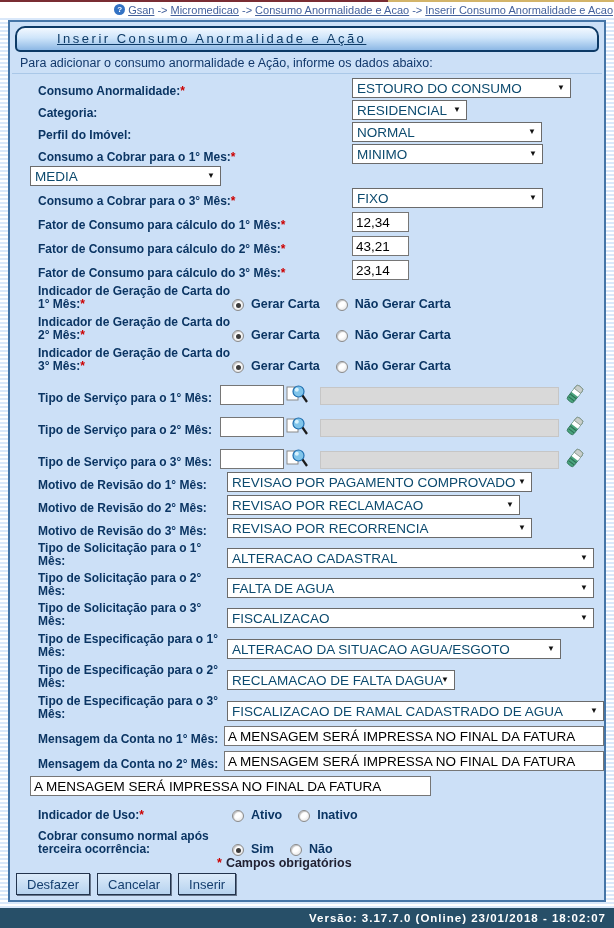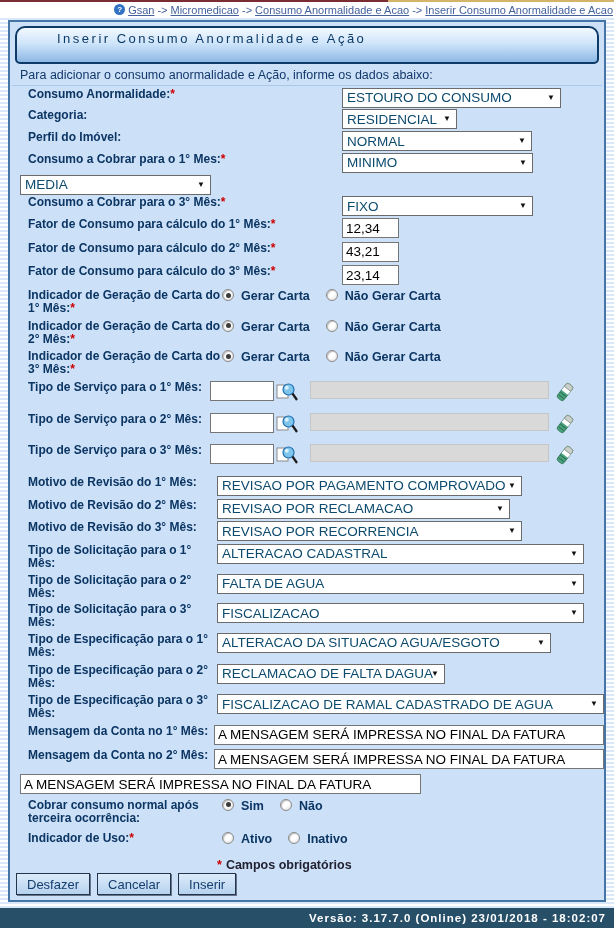--- a/index.html
+++ b/index.html
@@ -24,32 +24,32 @@
   }
   .crumb{color:#44619c;text-decoration:underline;cursor:pointer;}
   .sep{color:#44619c;}
   
   .frame{
     position:absolute;top:20px;left:8px;width:598px;height:882px;box-sizing:border-box;
     border:2px solid #4575a7;background:#cce0f7;
     display:flex;flex-direction:column;overflow:hidden;
   }
   .titlebar{
-    margin:4px 5px 0 5px;height:38px;box-sizing:border-box;
+    margin:4px 5px 0 5px;height:26px;box-sizing:border-box;
     border:2px solid #0d3a66;border-radius:10px 10px 5px 5px;
     background:linear-gradient(180deg,#f2f8ff 0%,#cfe5fa 45%,#8db8e5 100%);
     color:#0d3a66;font-size:13px;letter-spacing:2.5px;line-height:22px;
-    padding-left:40px;white-space:nowrap;overflow:hidden;
+    padding-left:40px;white-space:nowrap;overflow:hidden;text-decoration:underline;
   }
   .intro{
     color:#12386b;font-size:12.5px;padding:4px 0 3px 8px;margin:0 2px 2px 2px;
     border-bottom:1px solid #aac8e8;
   }
   
-  .row{display:flex;align-items:flex-start;margin-left:10px;}
+  .row{display:flex;align-items:flex-end;margin-left:20px;}
   .lbl{
     color:#0b3563;font-weight:bold;font-size:12px;line-height:13px;
     padding-left:8px;box-sizing:border-box;
   }
   .req{color:#cc0000;font-weight:bold;}
   
   .sel{
     position:relative;background:#fff;border:1px solid #6b6b6b;height:20px;
     box-sizing:border-box;display:flex;align-items:center;cursor:default;
   }
@@ -348,36 +348,36 @@
     <input class="txt" style="width: 401px;" value="A MENSAGEM SERÁ IMPRESSA NO FINAL DA FATURA">
   </div>
   <div class="row rMsg">
     <span class="lbl"><span>Mensagem da Conta no 2° Mês:</span></span>
     <input class="txt" style="width: 401px;" value="A MENSAGEM SERÁ IMPRESSA NO FINAL DA FATURA">
   </div>
   <div class="row rMsg">
     <input class="txt" style="width: 401px;" value="A MENSAGEM SERÁ IMPRESSA NO FINAL DA FATURA">
   </div>
 
+  <div class="row rR2">
+    <span class="lbl"><span>Indicador de Uso:</span><span class="req">*</span></span>
+    <span class="radio"></span>
+      <span class="rlbl">Ativo</span>
+    <span class="radio rgap"></span>
+      <span class="rlbl">Inativo</span>
+  </div>
+
   <div class="row rR1">
     <span class="lbl"><span>Cobrar consumo normal após terceira ocorrência:</span></span>
     <span class="radio checked"></span>
       <span class="rlbl">Sim</span>
     <span class="radio rgap"></span>
       <span class="rlbl">Não</span>
   </div>
 
-  <div class="row rR2">
-    <span class="lbl"><span>Indicador de Uso:</span><span class="req">*</span></span>
-    <span class="radio"></span>
-      <span class="rlbl">Ativo</span>
-    <span class="radio rgap"></span>
-      <span class="rlbl">Inativo</span>
-  </div>
-
   <div class="note">
     <span class="req">*</span><span>Campos obrigatórios</span>
   </div>
 
   <div class="btnrow">
     <button class="btn">Desfazer</button>
     <button class="btn">Cancelar</button>
     <button class="btn btn-right">Inserir</button>
   </div>
 </div>

